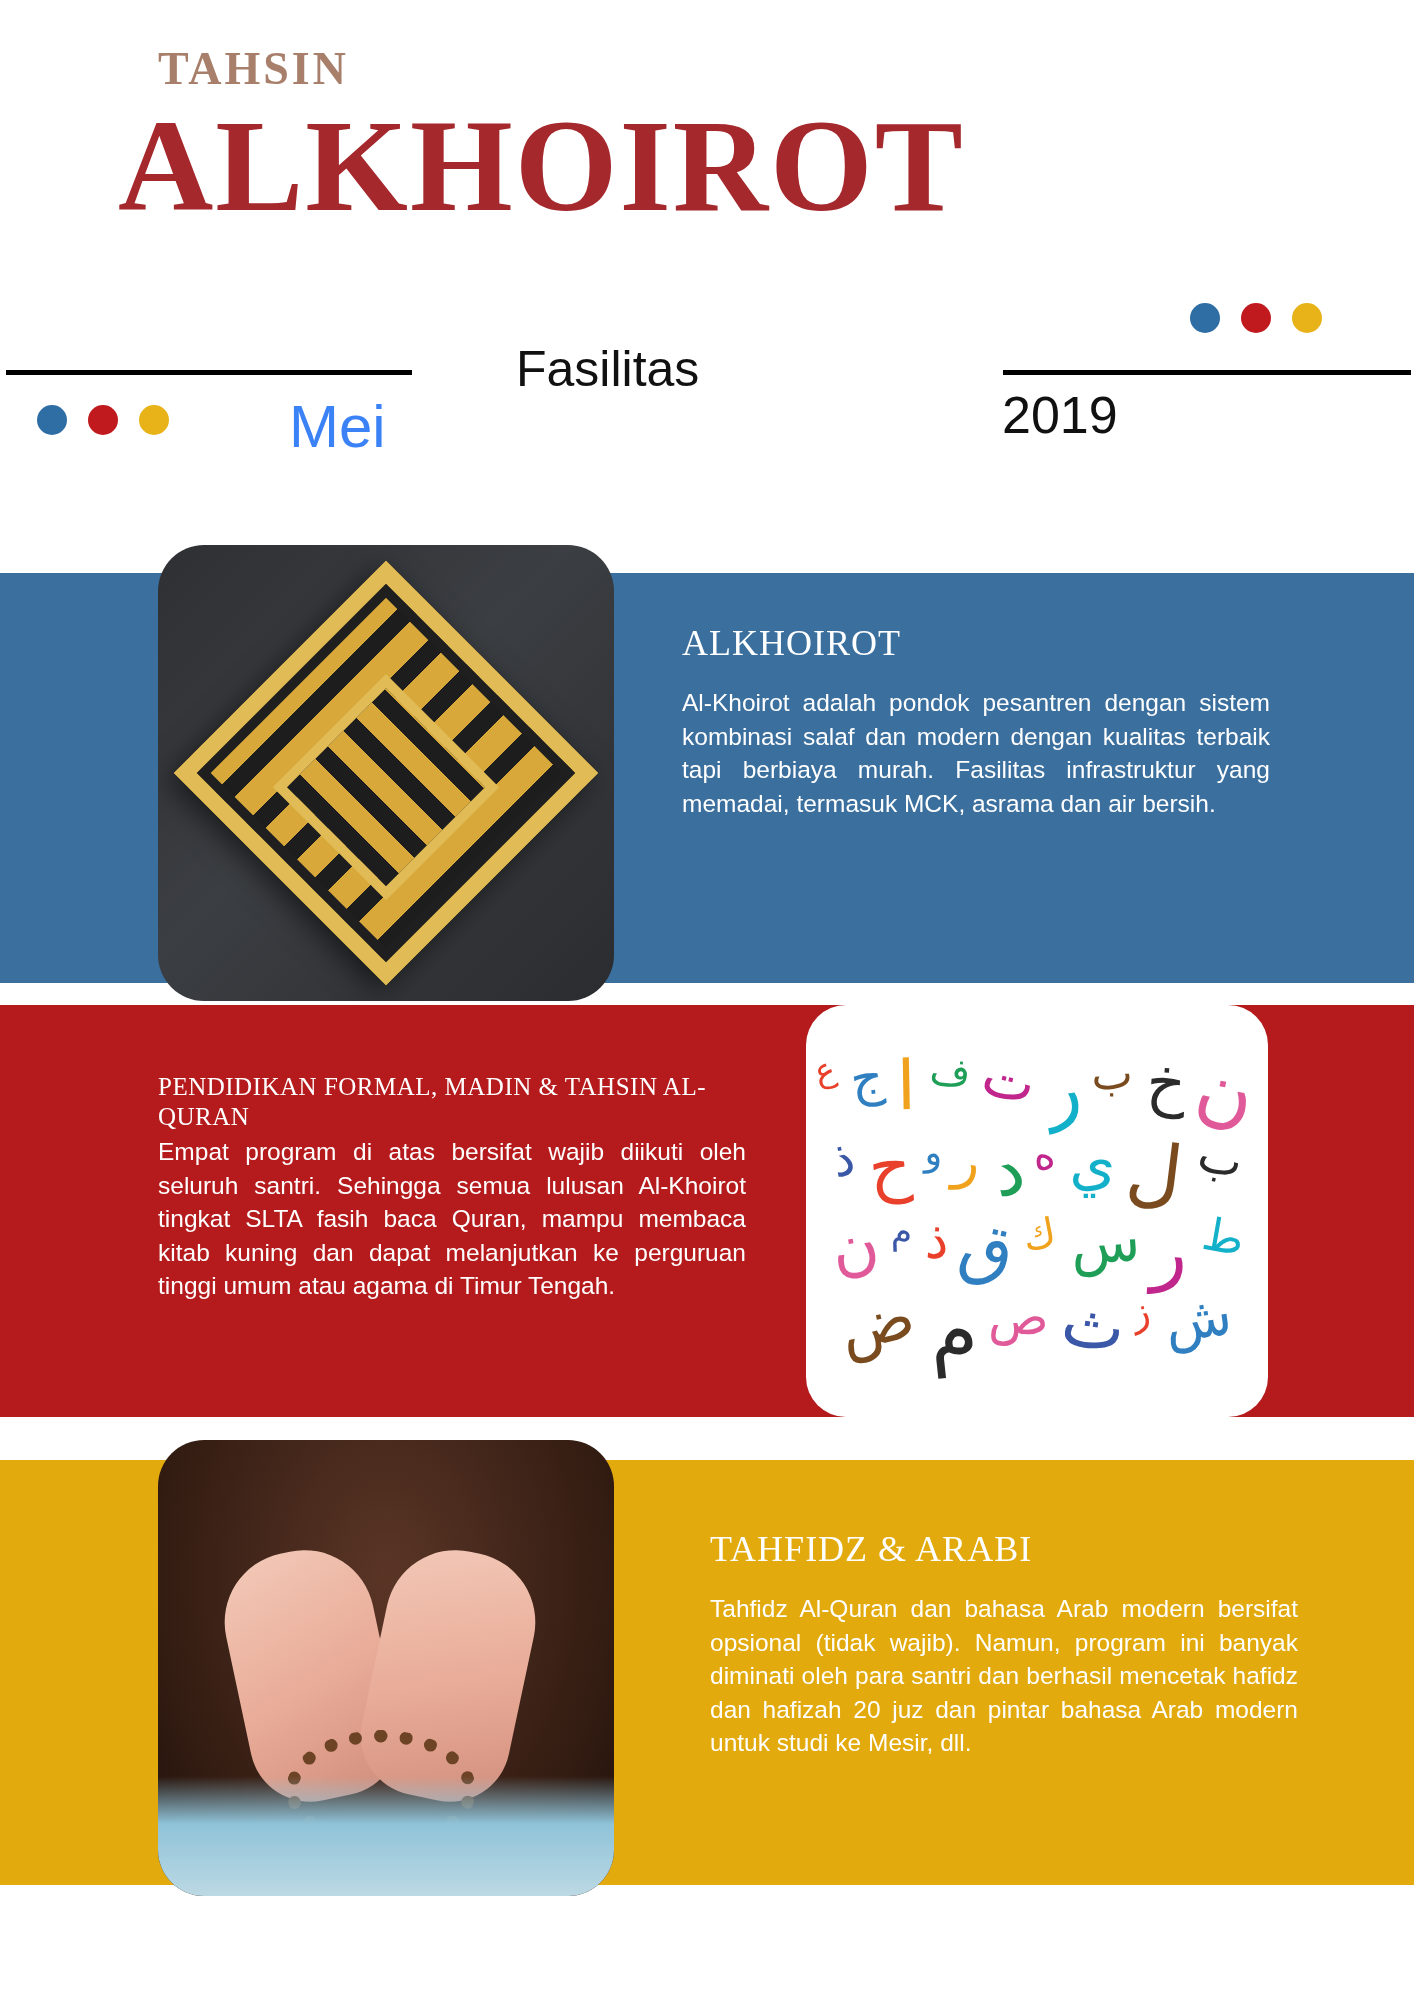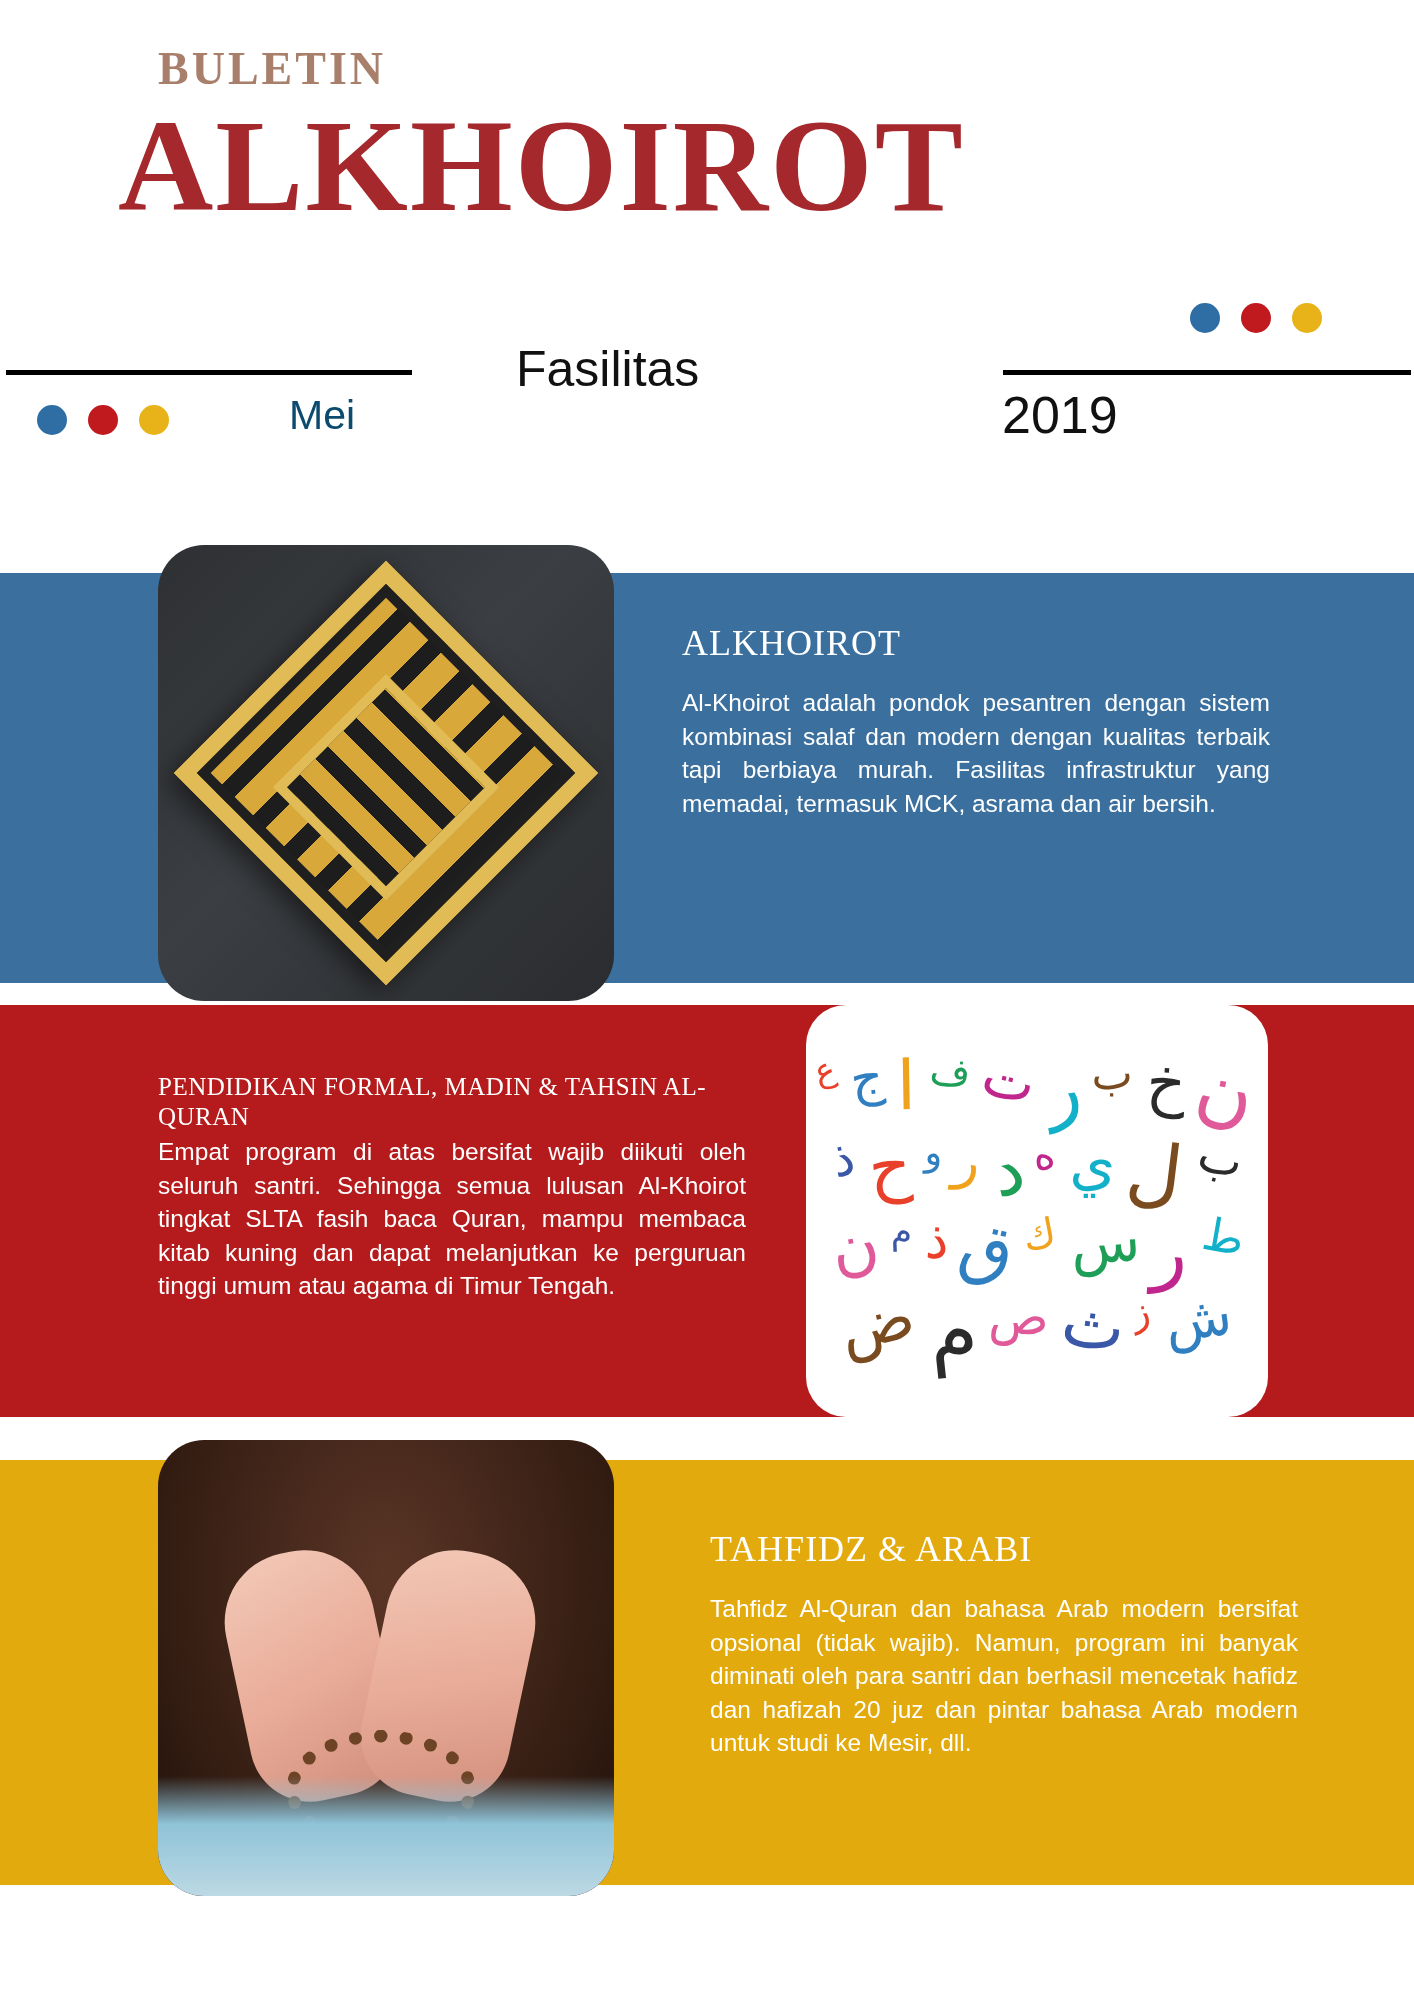--- a/index.html
+++ b/index.html
@@ -72,22 +72,22 @@
   .dots-right { left: 1190px; top: 303px; }
   .dot { width: 30px; height: 30px; border-radius: 50%; }
   .dot.blue { background: #2f6ea5; }
   .dot.red { background: #c01a1f; }
   .dot.yellow { background: #e8b319; }
 
   .mei {
     position: absolute;
     left: 289px;
     top: 392px;
-    font-size: 41px;
-    color: #0c4a6e;
+    font-size: 60px;
+    color: #3b82f6;
   }
   .newsletter {
     position: absolute;
     left: 516px;
     top: 340px;
     font-size: 50px;
     color: #111111;
   }
   .year {
     position: absolute;
@@ -236,21 +236,21 @@
     line-height: 1.37;
     text-align: justify;
   }
 </style>
 </head>
 <body>
 
 <div class="page">
 
   <div class="masthead">
-    <div class="buletin">BULETIN</div>
+    <div class="buletin">TAHSIN</div>
     <div class="alkhoirot">ALKHOIROT</div>
 
     <div class="rule-left"></div>
     <div class="rule-right"></div>
 
     <div class="dots dots-left">
       <span class="dot blue"></span>
       <span class="dot red"></span>
       <span class="dot yellow"></span>
     </div>

